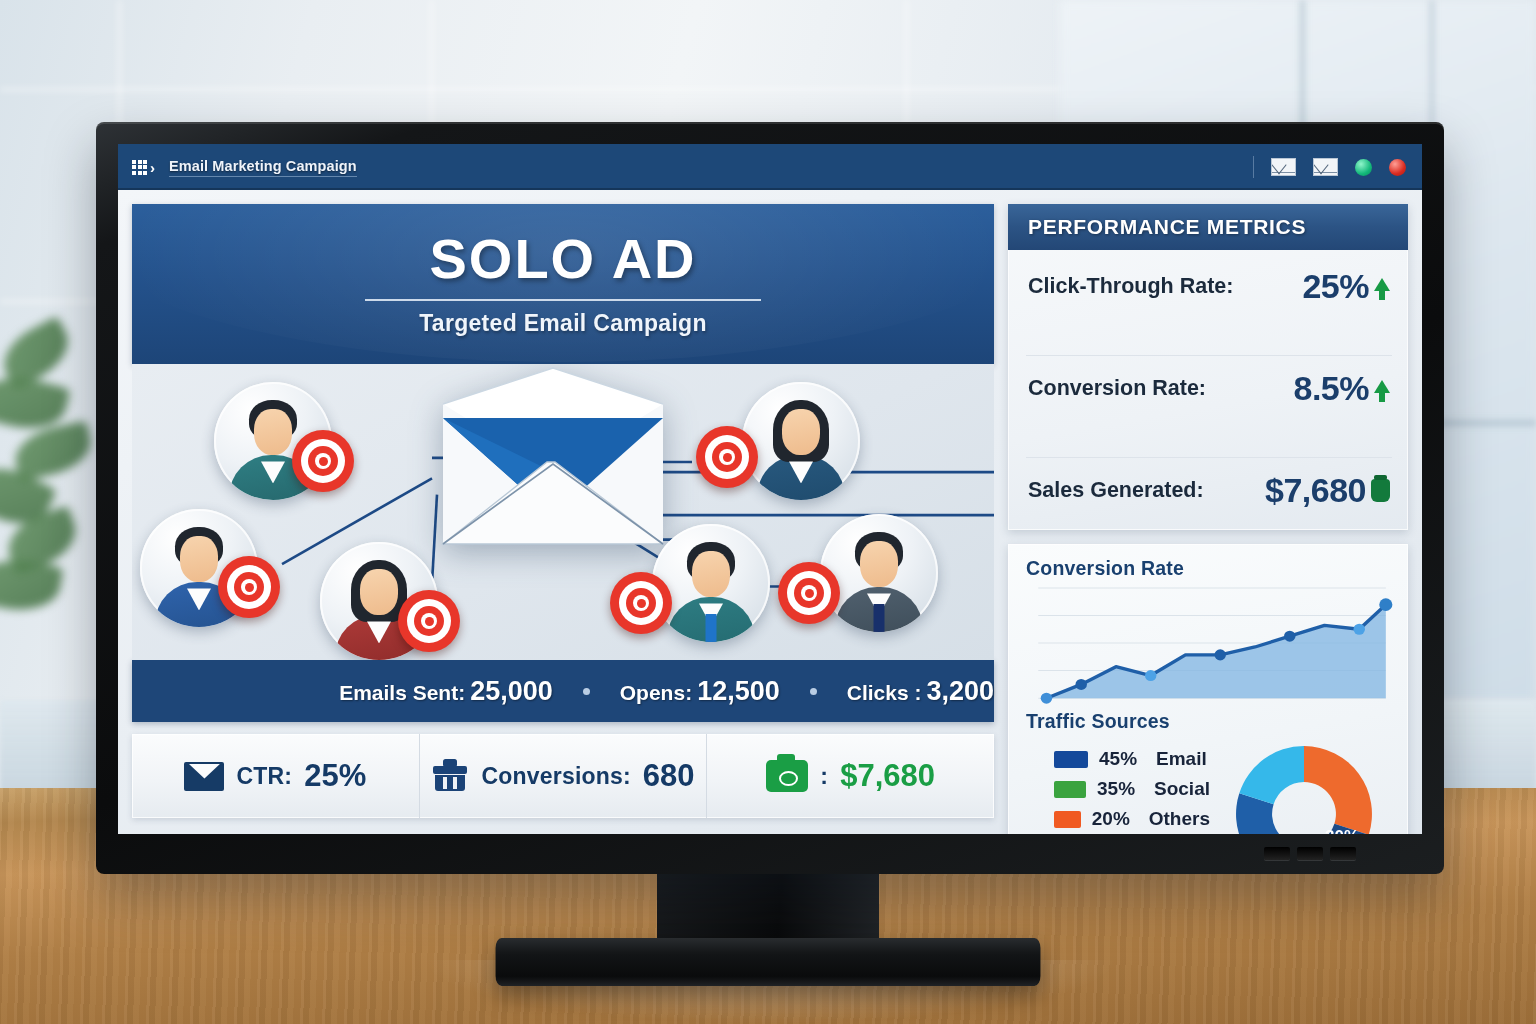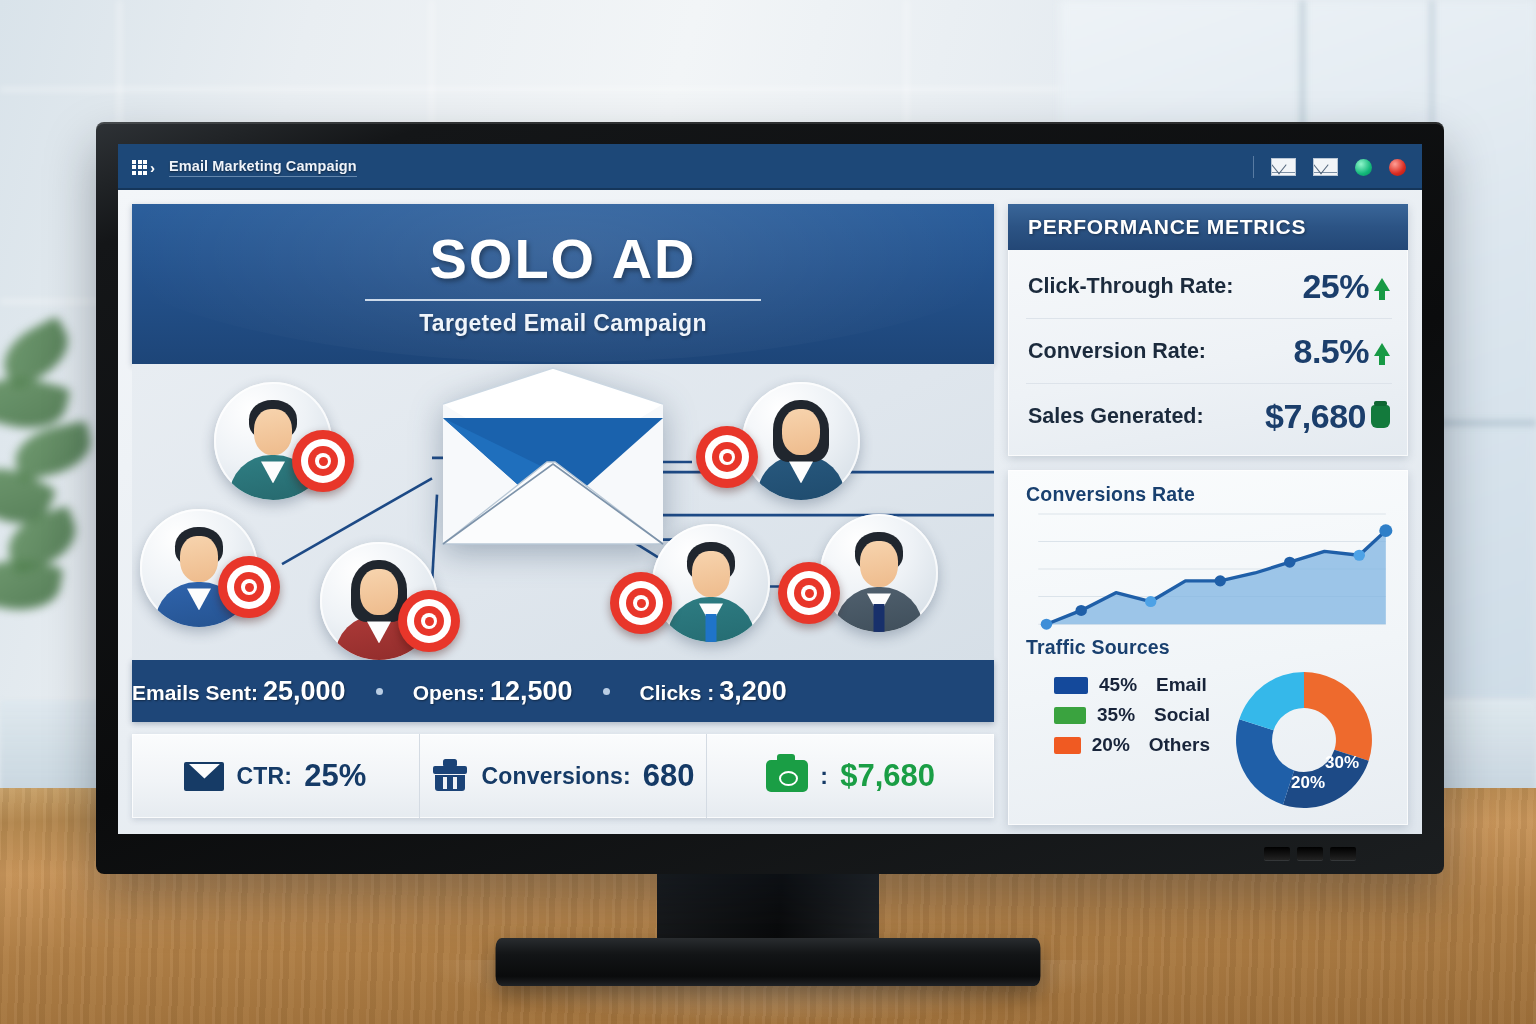--- a/index.html
+++ b/index.html
@@ -244,21 +244,21 @@
   #envelope {
     position:absolute; left: 303px; top: 2px; width: 236px; height: 182px;
     filter: drop-shadow(0 8px 16px rgba(30,55,85,.34));
   }
 
   
   #statsbar {
     height: 62px; margin-top: 0;
     background: linear-gradient(180deg,#2a5party 0%, #234f85 0%, #1b4273 55%, #15365f 100%);
     background-color:#1e4678;
-    display:flex; align-items:center; justify-content:flex-start; gap: 30px;
+    display:flex; align-items:center; justify-content:flex-end; gap: 30px;
     box-shadow: 0 2px 6px rgba(30,50,80,.3);
   }
   .stat { color:#fff; font-size:21px; font-weight:600; white-space:nowrap;
           text-shadow: 1px 1px 2px rgba(0,0,0,.4); }
   .stat b { font-size:27px; font-weight:800; margin-left:5px; }
   .stat-dot { width:7px; height:7px; border-radius:50%; background:#b9cde4; }
 
   
   #kpibar {
     height: 84px; margin-top: 12px;
@@ -306,21 +306,21 @@
     background: linear-gradient(180deg,#3a6699 0%, #2c5485 48%, #234776 100%);
     color:#fff; font-size:21px; font-weight:800; letter-spacing:.7px;
     padding: 11px 0 11px 20px;
     text-shadow: 1px 1px 3px rgba(0,0,0,.4);
   }
   #metrics-list { padding: 4px 16px 8px 18px; }
   .metric-row {
     display:flex; align-items:center; justify-content:space-between;
     padding: 12.5px 2px;
   }
-  .metric-row + .metric-row { border-top: 1px solid #dde3ea; }
+  .metric-row + .metric-row { border-top: 1px solid #dde3ea; margin-top: 37px; }
   .metric-label { color:#1b2a3c; font-size:21.5px; font-weight:700;text-align:right; }
   .metric-right { display:flex; align-items:center; gap:5px; }
   .metric-value { color:#1b3e6b; font-size:34px; font-weight:800; letter-spacing:-.5px; }
   .arrow-up {
     width:0;height:0; border-left:8px solid transparent; border-right:8px solid transparent;
     border-bottom:13px solid #179a45; position:relative; top:-2px;
   }
   .arrow-up:after {
     content:""; position:absolute; left:-3px; top:13px; width:6px; height:9px; background:#179a45;
   }
@@ -637,21 +637,21 @@
                 <div class="metric-label">Sales Generated:</div>
                 <div class="metric-right">
                   <div class="metric-value">$7,680</div>
                   <div class="money-bag"></div>
                 </div>
               </div>
             </div>
           </div>
 
           <div id="chart-card">
-            <div class="chart-title">Conversions Rate</div>
+            <div class="chart-title">Conversion Rate</div>
 
             <div id="line-wrap">
               <svg viewBox="0 0 360 130" preserveAspectRatio="none">
                 <g stroke="#dbe3ea" stroke-width="1">
                   <line x1="12" y1="6" x2="352" y2="6"></line>
                   <line x1="12" y1="34" x2="352" y2="34"></line>
                   <line x1="12" y1="62" x2="352" y2="62"></line>
                   <line x1="12" y1="90" x2="352" y2="90"></line>
                   <line x1="12" y1="118" x2="352" y2="118"></line>
                 </g>

